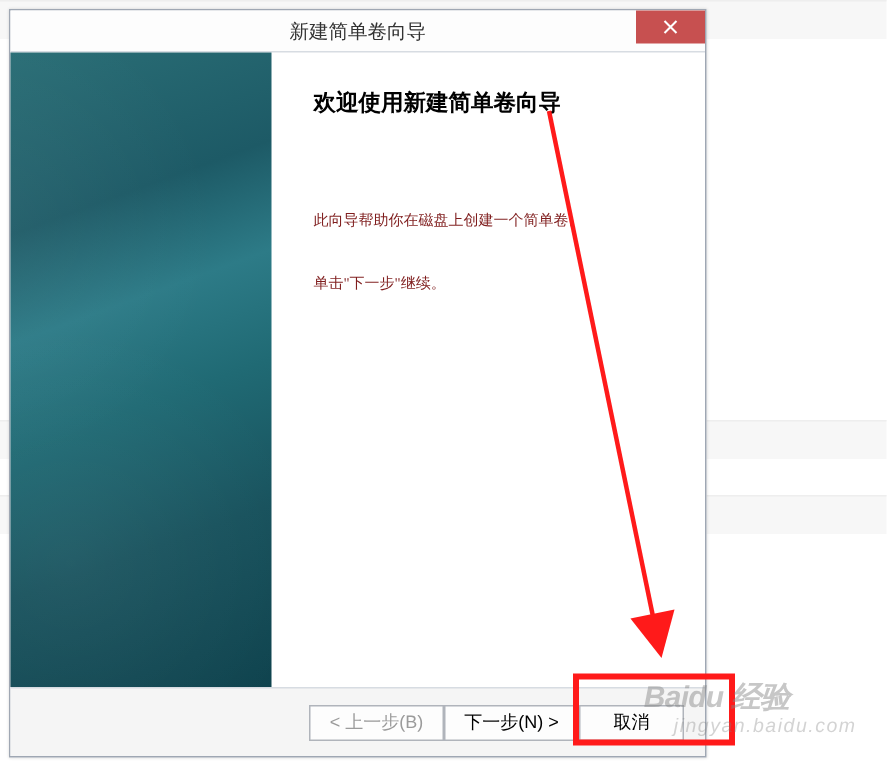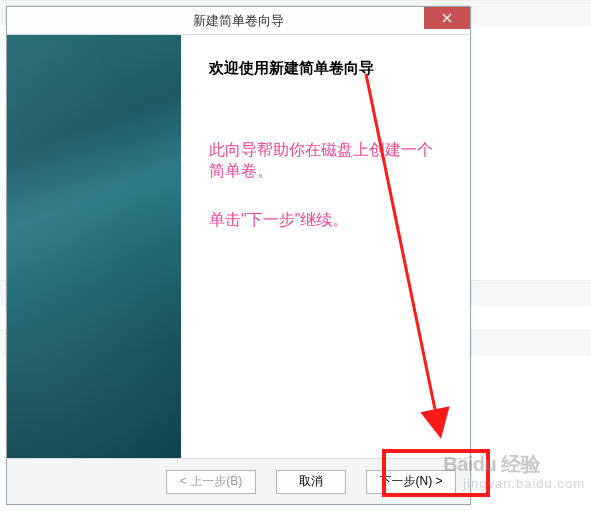--- a/index.html
+++ b/index.html
@@ -80,32 +80,33 @@
     flex: 1;
     padding: 24px 28px 10px 28px;
     color: #000;
   }
   .main h1 {
     font-size: 15px;
     font-weight: bold;
     margin-bottom: 62px;
   }
   .main p {
-    font-size: 16px;
+    font-size: 10px;
     margin-bottom: 28px;
-    color: #ec4899;
+    color: #7f1d1d;
+    font-family: Liberation Serif, serif;
   }
   .footer {
     height: 46px;
     border-top: 1px solid #d7dce2;
     display: flex;
     align-items: center;
     justify-content: flex-end;
     padding-right: 14px;
-    gap: 20px;
+    gap: 0;
     background: #f5f5f5;
   }
   .btn {
     min-width: 90px;
     height: 24px;
     border: 1px solid #b0b4bb;
     background: #fdfdfd;
     color: #000;
     font-size: 12px;
     padding: 0 10px;
@@ -134,28 +135,29 @@
     position: absolute;
     left: 360px;
     top: 68px;
     width: 120px;
     height: 382px;
     pointer-events: none;
   }
   
   .watermark {
     position: absolute;
-    right: 6px;
+    right: 20px;
     bottom: 20px;
     color: rgba(130,130,130,0.45);
     font-size: 20px;
     font-weight: bold;
     font-family: Arial, sans-serif;
     letter-spacing: -0.5px;
     pointer-events: none;
+    font-style: italic;
   }
   .watermark .sub {
     display: block;
     font-size: 13px;
     font-weight: normal;
     letter-spacing: 1px;
     margin-top: -2px;
     color: rgba(130,130,130,0.35);
     padding-left: 20px;
   }
@@ -182,22 +184,22 @@
     <div class="side-image"></div>
     <div class="main">
       <h1>欢迎使用新建简单卷向导</h1>
       <p>此向导帮助你在磁盘上创建一个简单卷。</p>
       <p>单击"下一步"继续。</p>
     </div>
   </div>
 
   <div class="footer">
     <button class="btn" disabled="">&lt; 上一步(B)</button>
+    <button class="btn">下一步(N) &gt;</button>
     <button class="btn cancel">取消</button>
-    <button class="btn">下一步(N) &gt;</button>
   </div>
 
 </div>
 
 <div class="annotation-box next-hl"></div>
 <svg class="arrow" viewBox="0 0 120 382">
   <defs>
     <marker id="ah" markerWidth="12" markerHeight="12" refX="6" refY="6" orient="auto">
       <path d="M1 1 L11 6 L1 11 Z" fill="#ff1a1a"></path>
     </marker>

